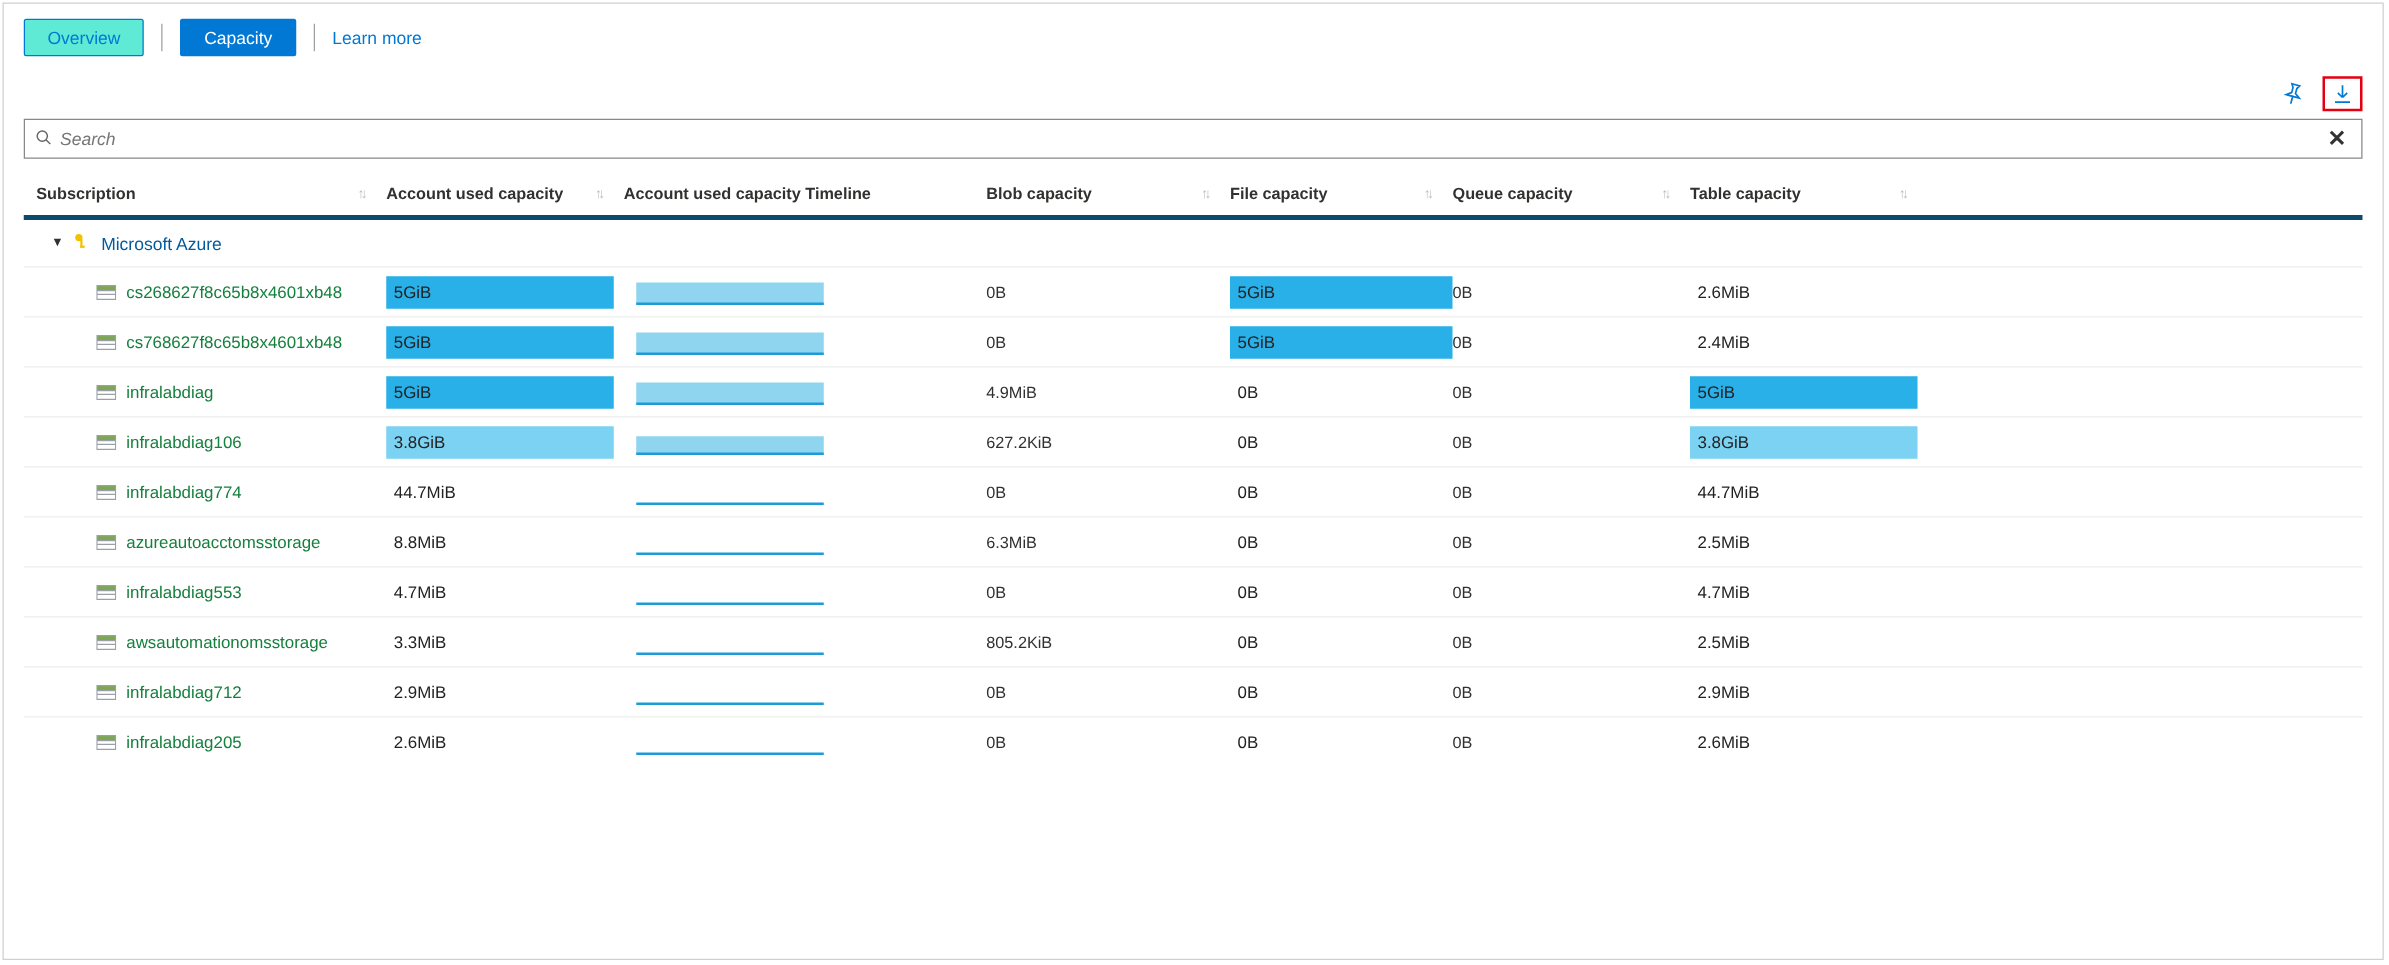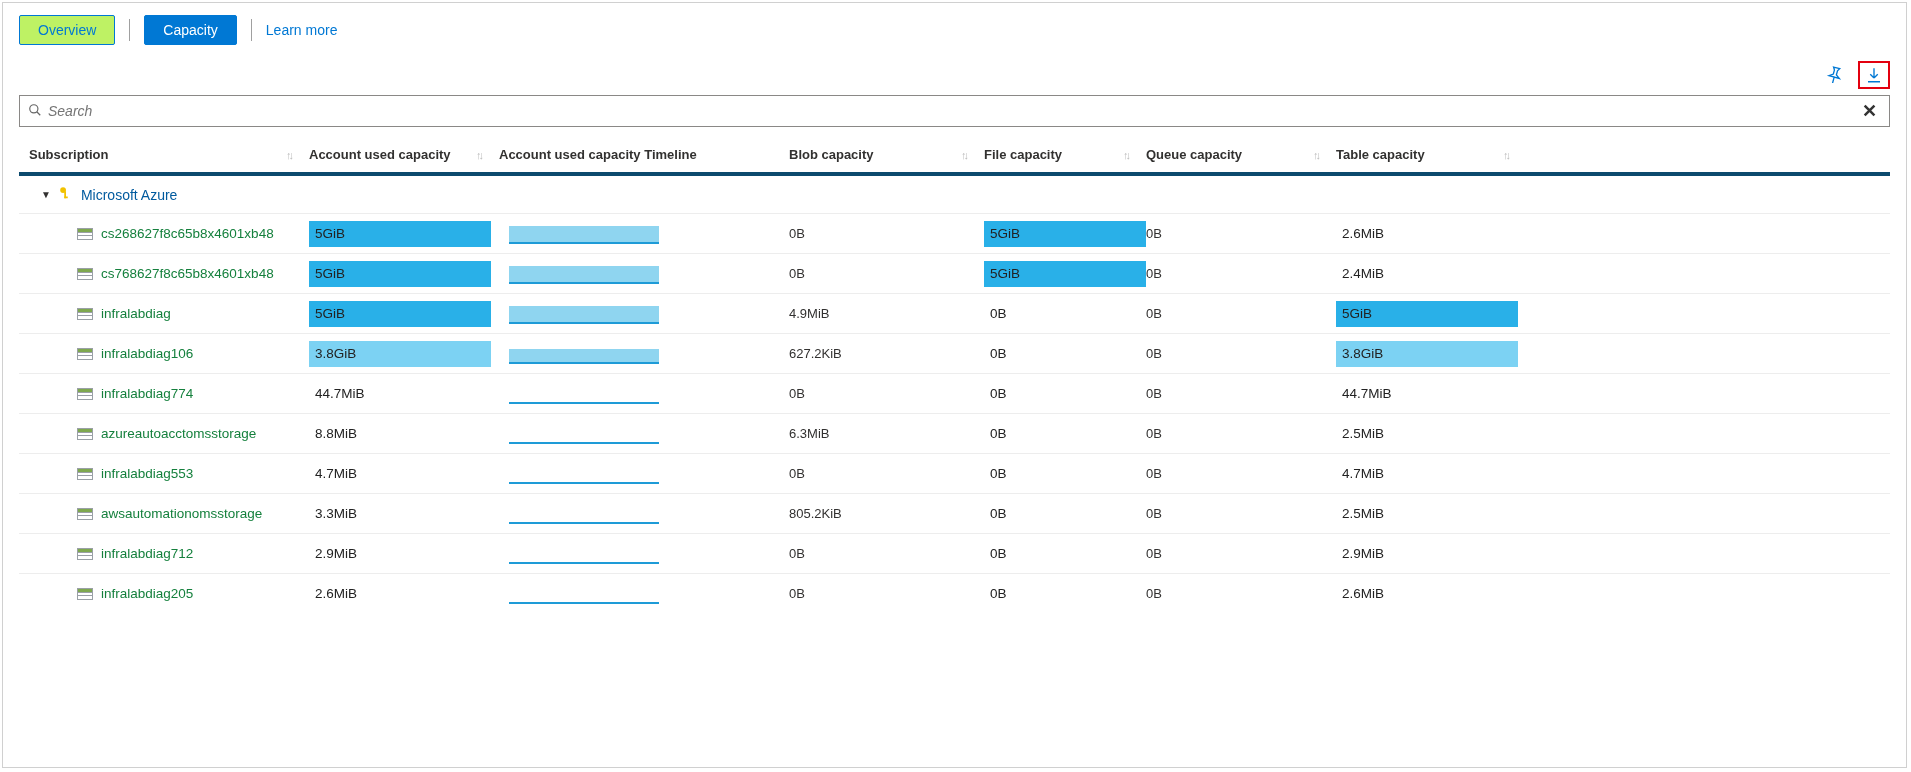--- a/index.html
+++ b/index.html
@@ -27,21 +27,21 @@
   .tab-btn {
     padding: 6px 18px;
     border-radius: 2px;
     font-size: 14px;
     cursor: pointer;
     border: 1px solid transparent;
   }
   .tab-overview {
     border: 1px solid #0078d4;
     color: #0078d4;
-    background: #bef264;
+    background: #5eead4;
   }
   .tab-capacity {
     background: #0078d4;
     color: #fff;
     border: 1px solid #0078d4;
   }
   .divider {
     width: 1px;
     height: 22px;
     background: #a0a0a0;
@@ -115,21 +115,21 @@
   }
   .sort-ic {
     color: #bcbcbc;
     font-size: 11px;
     letter-spacing: -3px;
   }
   .col-sub { width: 290px; padding-left: 10px; }
   .col-acc { width: 190px; }
   .col-tl  { width: 290px; }
   .col-blob{ width: 195px; }
-  .col-file{ width: 162px; }
+  .col-file{ width: 178px; }
   .col-q   { width: 190px; }
   .col-tab { width: 190px; }
 
   .group-row {
     display: flex;
     align-items: center;
     padding: 10px 0 10px 22px;
     cursor: pointer;
   }
   .caret { color: #323130; margin-right: 8px; font-size: 10px; }

